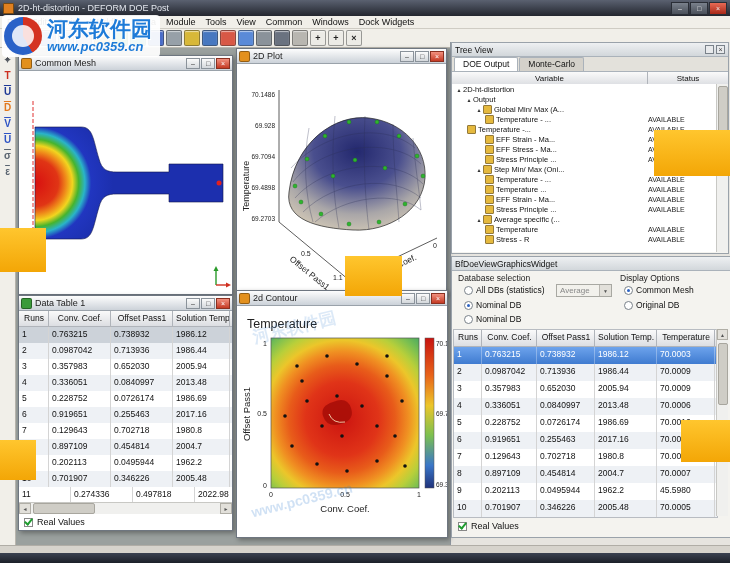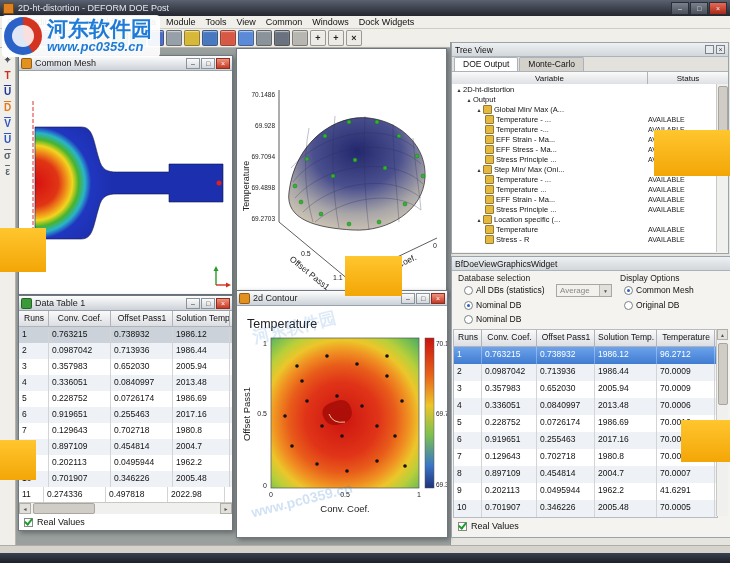--- a/index.html
+++ b/index.html
@@ -217,20 +217,29 @@
           <line x1="197" y1="214" x2="197" y2="198" stroke="#2a9a2a" stroke-width="1.4"></line>
           <path d="M197,195 l-2.5,5 h5 Z" fill="#2a9a2a"></path>
           <line x1="197" y1="214" x2="209" y2="214" stroke="#d03020" stroke-width="1.4"></line>
           <path d="M212,214 l-5,-2.5 v5 Z" fill="#d03020"></path>
         </g>
       </svg>
     </div>
   </div>
 
   <div class="win" id="win-plot" style="left:236px;top:48px;width:211px;height:247px;">
+    <div class="win-title">
+      <span class="win-ico" style="background:#e2901e;"></span>
+      <span>2D Plot</span>
+      <span class="win-btns">
+        <span class="wbtn">–</span>
+        <span class="wbtn">□</span>
+        <span class="wbtn close">×</span>
+      </span>
+    </div>
     <div class="win-body">
       <svg width="209" height="230" viewBox="0 0 209 230">
         <defs>
           <radialGradient id="surfGrad" cx="0.5" cy="0.3" r="0.8">
             <stop offset="0" stop-color="#23286e"></stop>
             <stop offset="0.4" stop-color="#4a4f8e"></stop>
             <stop offset="0.7" stop-color="#a9a6a8"></stop>
             <stop offset="1" stop-color="#ded2ba"></stop>
           </radialGradient>
         </defs>
@@ -359,21 +368,21 @@
             <div class="t-cell" style="width: 62px;">0.0495944</div>
             <div class="t-cell" style="width: 57px;">1962.2</div>
           </div>
           <div class="t-row row-alt">
             <div class="t-cell" style="width: 30px;">10</div>
             <div class="t-cell" style="width: 62px;">0.701907</div>
             <div class="t-cell" style="width: 62px;">0.346226</div>
             <div class="t-cell" style="width: 57px;">2005.48</div>
           </div>
           <div class="t-row">
-            <div class="t-cell" style="width: 25px;">11</div>
+            <div class="t-cell" style="width: 52px;">11</div>
             <div class="t-cell" style="width: 62px;">0.274336</div>
             <div class="t-cell" style="width: 62px;">0.497818</div>
             <div class="t-cell" style="width: 57px;">2022.98</div>
           </div>
         </div>
       <div class="hscroll" style="left:0;right:0;top:191px;">
         <span class="sbtn">◄</span>
         <span class="sthumb"></span>
         <span class="sbtn" style="margin-left:auto;">►</span>
       </div>
@@ -489,21 +498,21 @@
           <div class="tree-exp">▴</div>
           <div class="tree-ico"></div>
           <div class="tree-label">Global Min/ Max (A...</div>
           <div class="tree-status"></div>
         </div>
         <div class="tree-row" style="padding-left: 33px;">
           <div class="tree-ico"></div>
           <div class="tree-label">Temperature - ...</div>
           <div class="tree-status">AVAILABLE</div>
         </div>
-        <div class="tree-row" style="padding-left: 33px;">
+        <div class="tree-row" style="padding-left: 15px;">
           <div class="tree-ico"></div>
           <div class="tree-label">Temperature -...</div>
           <div class="tree-status">AVAILABLE</div>
         </div>
         <div class="tree-row" style="padding-left: 33px;">
           <div class="tree-ico"></div>
           <div class="tree-label">EFF Strain - Ma...</div>
           <div class="tree-status">AVAILABLE</div>
         </div>
         <div class="tree-row" style="padding-left: 33px;">
@@ -538,21 +547,21 @@
           <div class="tree-status">AVAILABLE</div>
         </div>
         <div class="tree-row" style="padding-left: 33px;">
           <div class="tree-ico"></div>
           <div class="tree-label">Stress Principle ...</div>
           <div class="tree-status">AVAILABLE</div>
         </div>
         <div class="tree-row" style="padding-left: 23px;">
           <div class="tree-exp">▴</div>
           <div class="tree-ico"></div>
-          <div class="tree-label">Location specific (...</div>
+          <div class="tree-label">Average specific (...</div>
           <div class="tree-status"></div>
         </div>
         <div class="tree-row" style="padding-left: 33px;">
           <div class="tree-ico"></div>
           <div class="tree-label">Temperature</div>
           <div class="tree-status">AVAILABLE</div>
         </div>
         <div class="tree-row" style="padding-left: 33px;">
           <div class="tree-ico"></div>
           <div class="tree-label">Stress - R</div>
@@ -607,21 +616,21 @@
           <div class="t-cell" style="width: 55px;">Conv. Coef.</div>
           <div class="t-cell" style="width: 58px;">Offset Pass1</div>
           <div class="t-cell" style="width: 62px;">Solution Temp.</div>
           <div class="t-cell" style="width: 58px;">Temperature</div>
         </div>
         <div class="t-row sel-blue">
           <div class="t-cell" style="width: 28px;">1</div>
           <div class="t-cell" style="width: 55px;">0.763215</div>
           <div class="t-cell" style="width: 58px;">0.738932</div>
           <div class="t-cell" style="width: 62px;">1986.12</div>
-          <div class="t-cell" style="width: 58px;">96.2712</div>
+          <div class="t-cell" style="width: 58px;">70.0003</div>
         </div>
         <div class="t-row row-alt">
           <div class="t-cell" style="width: 28px;">2</div>
           <div class="t-cell" style="width: 55px;">0.0987042</div>
           <div class="t-cell" style="width: 58px;">0.713936</div>
           <div class="t-cell" style="width: 62px;">1986.44</div>
           <div class="t-cell" style="width: 58px;">70.0009</div>
         </div>
         <div class="t-row">
           <div class="t-cell" style="width: 28px;">3</div>
@@ -663,21 +672,21 @@
           <div class="t-cell" style="width: 55px;">0.897109</div>
           <div class="t-cell" style="width: 58px;">0.454814</div>
           <div class="t-cell" style="width: 62px;">2004.7</div>
           <div class="t-cell" style="width: 58px;">70.0007</div>
         </div>
         <div class="t-row">
           <div class="t-cell" style="width: 28px;">9</div>
           <div class="t-cell" style="width: 55px;">0.202113</div>
           <div class="t-cell" style="width: 58px;">0.0495944</div>
           <div class="t-cell" style="width: 62px;">1962.2</div>
-          <div class="t-cell" style="width: 58px;">41.6291</div>
+          <div class="t-cell" style="width: 58px;">45.5980</div>
         </div>
         <div class="t-row row-alt">
           <div class="t-cell" style="width: 28px;">10</div>
           <div class="t-cell" style="width: 55px;">0.701907</div>
           <div class="t-cell" style="width: 58px;">0.346226</div>
           <div class="t-cell" style="width: 62px;">2005.48</div>
           <div class="t-cell" style="width: 58px;">70.0005</div>
         </div>
       </div>
     <div class="vscroll" style="left:264px;top:72px;width:12px;height:187px;">

